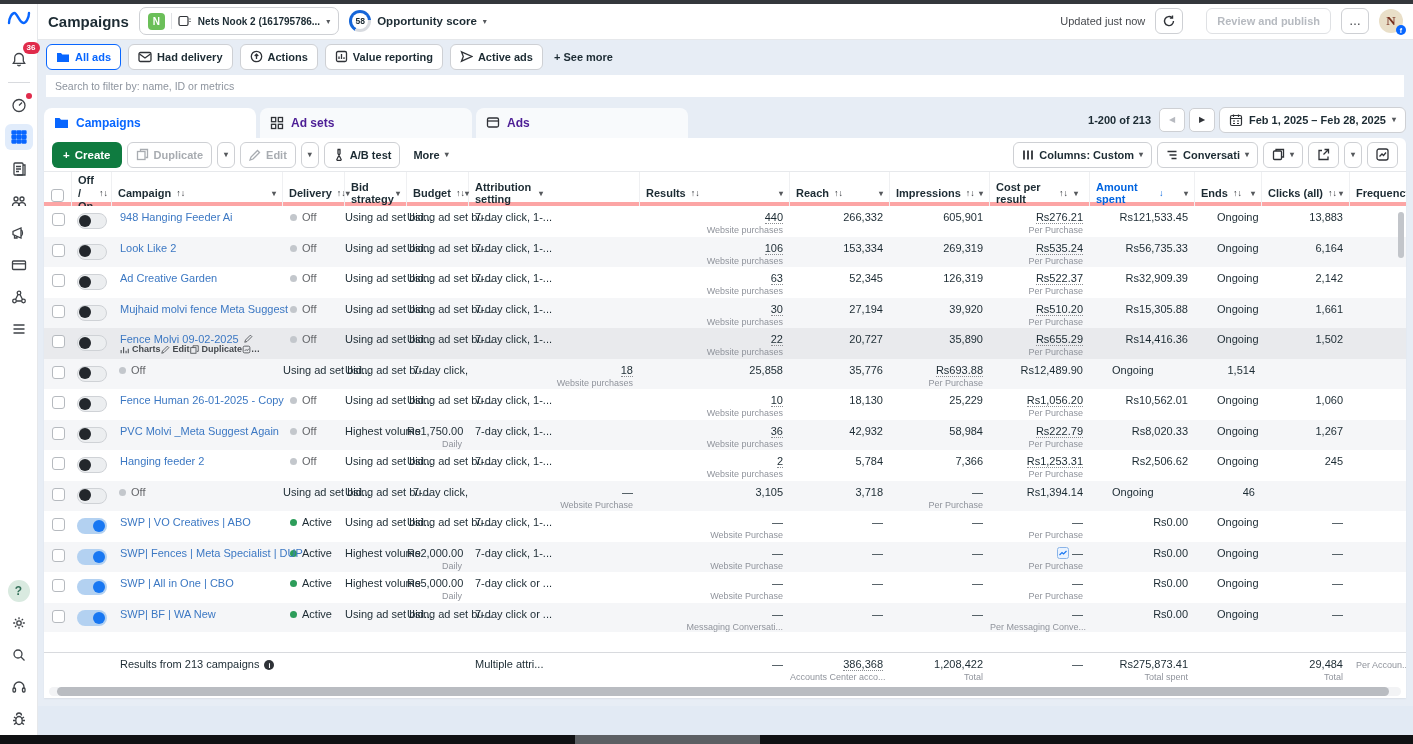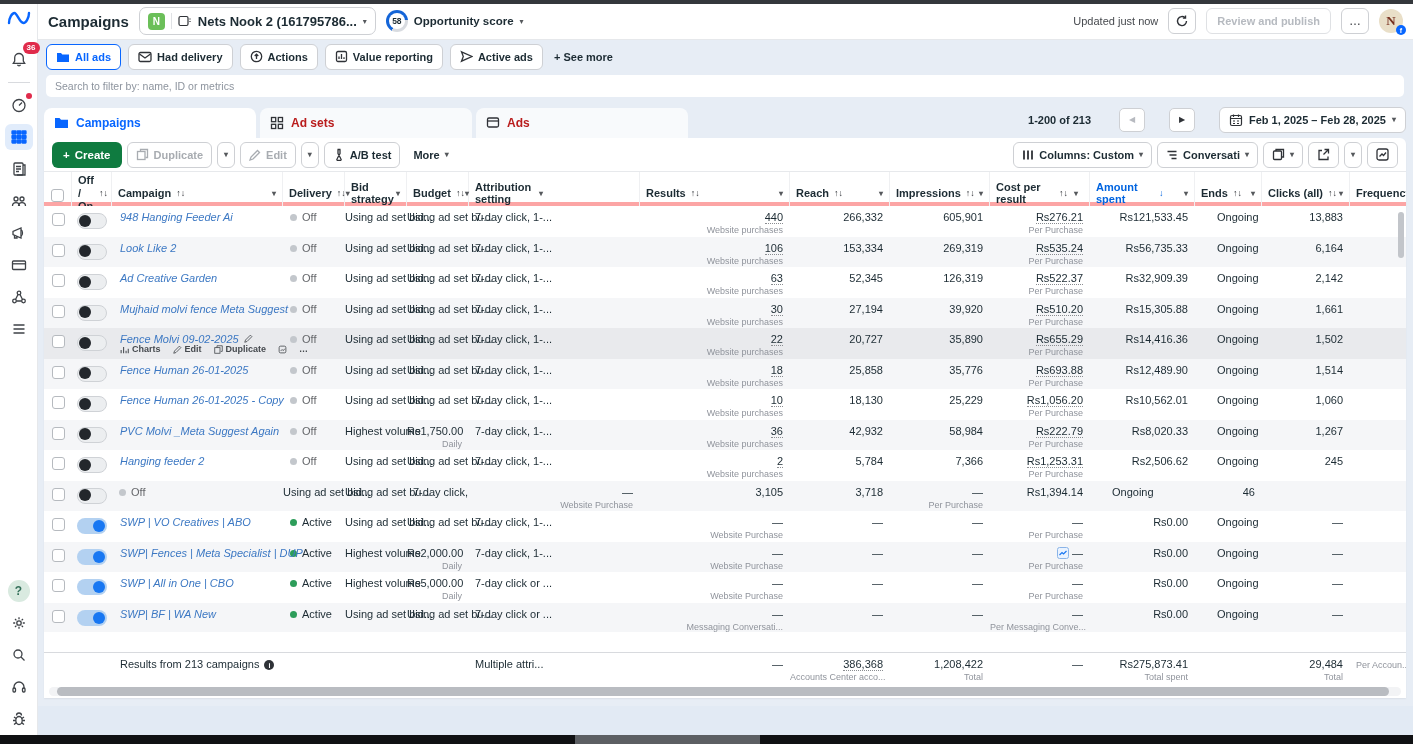--- a/index.html
+++ b/index.html
@@ -25,57 +25,57 @@
   .side-spacer{flex:1;}
   .help-circle{width:22px;height:22px;border-radius:50%;background:#d9eae0;color:#34705a;font-weight:700;font-size:12px;display:flex;align-items:center;justify-content:center;}
 
   
   .main{flex:1;display:flex;flex-direction:column;min-width:0;}
   .topbar{height:40px;background:#fff;border-bottom:1px solid #e6e8eb;display:flex;align-items:center;padding:0 10px;gap:10px;}
   .page-title{font-size:15px;font-weight:700;}
   .account-pill{display:flex;align-items:center;gap:6px;border:1px solid #ced0d4;border-radius:7px;height:28px;padding:0 8px;cursor:pointer;background:#fff;}
   .acct-badge{width:17px;height:17px;border-radius:4px;background:#6bbf59;color:#fff;font-size:10px;font-weight:700;display:flex;align-items:center;justify-content:center;}
   .vdiv{width:1px;height:16px;background:#e0e2e5;}
-  .acct-name{font-size:13px;font-weight:600;}
+  .acct-name{font-size:10px;font-weight:600;}
   .caret{font-size:8px;color:#55585c;}
   .opp{display:flex;align-items:center;gap:6px;cursor:pointer;}
   .opp-ring{width:22px;height:22px;border-radius:50%;background:conic-gradient(from 210deg,#1465d8 0 235deg,#d8dbe0 235deg 360deg);display:flex;align-items:center;justify-content:center;}
   .opp-num{width:16px;height:16px;border-radius:50%;background:#fff;display:flex;align-items:center;justify-content:center;font-size:8.5px;font-weight:700;}
   .opp-label{font-size:11.5px;font-weight:600;}
   .spacer{flex:1;}
   .updated{font-size:11px;color:#46494e;}
   .iconbtn{height:26px;min-width:28px;border:1px solid #ced0d4;border-radius:6px;background:#fff;display:flex;align-items:center;justify-content:center;font-size:12px;color:#2f3237;cursor:pointer;padding:0 6px;}
   .btn{height:26px;border:1px solid #dfe1e4;border-radius:6px;background:#fff;font-size:11px;font-weight:600;padding:0 10px;cursor:pointer;font-family:inherit;}
-  .btn.disabled{color:#b6bac0;}
+  .btn.disabled{color:#b6bac0;margin-left:13px;}
   .avatar{width:24px;height:24px;border-radius:50%;background:#e9dfc8;position:relative;display:flex;align-items:center;justify-content:center;cursor:pointer;}
   .av-n{font-family:"Liberation Serif",serif;font-weight:700;color:#77301f;font-size:13px;}
   .fb-badge{position:absolute;right:-3px;bottom:-2px;width:10px;height:10px;border-radius:50%;background:#0866ff;color:#fff;font-size:7px;font-weight:700;display:flex;align-items:center;justify-content:center;}
 
   .workspace{flex:1;background:#e7edf5;padding:0 7px 8px 6px;display:flex;flex-direction:column;}
   .footer-strip{height:33px;background:#e2eaf4;}
 
   
   .filter-row{height:34px;display:flex;align-items:center;gap:7px;padding:0 2px;}
   .fbtn{height:26px;border:1px solid #ced0d4;border-radius:6px;background:#fff;display:flex;align-items:center;gap:5px;padding:0 9px;font-size:11px;font-weight:600;color:#1c2b33;cursor:pointer;}
   .fbtn svg{stroke:#2f3237;fill:none;stroke-width:1.3;}
   .fbtn.active{border-color:#0866ff;color:#0866ff;}
   .fbtn.active svg{stroke:#0866ff;fill:#0866ff;}
   .see-more{font-size:11px;font-weight:600;color:#1c2b33;cursor:pointer;padding:0 4px;}
 
   .search-row{height:26px;padding:1px 2px 3px;}
-  .search-input{width:100%;height:22px;border:none;border-radius:5px;background:#fff;font-size:10.5px;padding:0 9px;color:#1c2b33;font-family:inherit;}
+  .search-input{width:100%;height:22px;border:none;border-radius:0;background:#fff;font-size:10.5px;padding:0 9px;color:#1c2b33;font-family:inherit;}
   .search-input::placeholder{color:#8d949e;}
 
   
   .tabs-row{height:38px;display:flex;align-items:flex-end;gap:4px;padding:0 0 0 0;}
-  .tab{width:212px;height:30px;border-radius:8px 8px 0 0;background:rgba(255,255,255,.72);display:flex;align-items:center;gap:7px;padding:0 10px;font-size:12px;font-weight:700;color:#b91c1c;cursor:pointer;}
+  .tab{width:212px;height:30px;border-radius:8px 8px 0 0;background:rgba(255,255,255,.72);display:flex;align-items:center;gap:7px;padding:0 10px;font-size:12px;font-weight:700;color:#4c1d95;cursor:pointer;}
   .tab svg{stroke:#2f3237;fill:none;stroke-width:1.3;}
   .tab.active{background:#fff;color:#0866ff;}
   .tab.active svg{stroke:#0866ff;fill:#0866ff;}
-  .tabs-right{margin-left:auto;display:flex;align-items:center;gap:24px;padding-bottom:5px;}
+  .tabs-right{margin-left:auto;display:flex;align-items:center;gap:4px;padding-bottom:5px;}
   .pag-range{font-size:11px;font-weight:600;margin-right:4px;}
   .pag-btn{width:26px;height:24px;border:1px solid #ced0d4;background:#fff;border-radius:5px;display:flex;align-items:center;justify-content:center;font-size:8px;cursor:pointer;color:#2f3237;}
   .pag-btn.dis{color:#b7bac0;}
   .date-btn{height:26px;border:1px solid #ced0d4;background:#fff;border-radius:6px;display:flex;align-items:center;gap:6px;padding:0 9px;font-size:11px;font-weight:700;cursor:pointer;}
   .date-btn svg{stroke:#2f3237;fill:none;stroke-width:1.2;}
 
   
   .card{height:560px;background:#fff;border-radius:0 6px 0 0;box-shadow:0 1px 2px rgba(0,0,0,.06);display:flex;flex-direction:column;overflow:hidden;}
   .toolbar{height:36px;display:flex;align-items:center;gap:5px;padding:0 8px;border-bottom:1px solid #e7e9ec;}
   .create-btn{height:26px;background:#0f7b40;color:#fff;border:none;border-radius:6px;font-weight:700;font-size:11.5px;padding:0 11px;display:flex;align-items:center;gap:5px;cursor:pointer;font-family:inherit;}
@@ -104,23 +104,23 @@
   .t-check{display:flex;justify-content:center;padding-top:7px;}
   .checkbox{width:13px;height:13px;border:1.5px solid #b6babf;border-radius:3px;background:#fff;cursor:pointer;}
   .t-toggle{display:flex;justify-content:center;padding-top:7px;}
   .toggle{width:30px;height:16px;border-radius:9px;position:relative;cursor:pointer;}
   .toggle.off{background:#eceef0;border:1px solid #cfd2d6;}
   .toggle.on{background:#b3d1f1;}
   .knob{position:absolute;top:1px;width:12px;height:12px;border-radius:50%;}
   .toggle.off .knob{left:1px;background:#23272c;top:0.5px;}
   .toggle.on .knob{right:2px;background:#1877f2;top:2px;}
   .t-campaign{padding-left:8px;position:relative;}
-  .cname{color:#3c78c3;cursor:pointer;white-space:nowrap;font-style:italic;}
+  .cname{color:#3c78c3;cursor:pointer;white-space:nowrap;}
   .pencil-wrap{margin-left:5px;}
-  .row-actions{position:absolute;left:8px;top:16px;display:flex;gap:12px;align-items:center;font-size:9px;color:#464a4f;white-space:nowrap;font-weight:600;}
+  .row-actions{position:absolute;left:8px;top:16px;display:flex;gap:0;align-items:center;font-size:9px;color:#464a4f;white-space:nowrap;font-weight:600;}
   .act{display:flex;align-items:center;gap:3px;cursor:pointer;}
   .t-delivery{padding-left:7px;display:flex;align-items:flex-start;}
   .dot{width:7px;height:7px;border-radius:50%;display:inline-block;margin:3px 5px 0 0;flex:none;}
   .dot.off{background:#c3c7cc;}
   .dot.active{background:#2d9d5a;}
   .dtext.muted{color:#65676b;}
   .t-num{text-align:right;padding-right:7px;}
   .t-attr{padding-left:6px;white-space:nowrap;overflow:hidden;}
   .t-ends{padding-left:22px;}
   .val{white-space:nowrap;}
@@ -670,21 +670,20 @@
             </div>
             <div class="trow alt">
               <div class="td t-check">
                 <div class="checkbox"></div>
               </div>
               <div class="td t-toggle">
                 <div class="toggle off">
                   <div class="knob"></div>
                 </div>
               </div>
-              <div class="td t-campaign"><span class="cname">Fence Human 26-01-2025</span></div>
               <div class="td t-delivery">
                 <span class="dot off"></span>
                 <span class="dtext muted">Off</span>
               </div>
               <div class="td t-num"><span class="val">Using ad set bid...</span></div>
               <div class="td t-num"><span class="val">Using ad set bu...</span></div>
               <div class="td t-attr">7-day click, 1-...</div>
               <div class="td t-num"><span class="val dotted">18</span><div class="sub">Website purchases</div></div>
               <div class="td t-num"><span class="val">25,858</span></div>
               <div class="td t-num"><span class="val">35,776</span></div>

